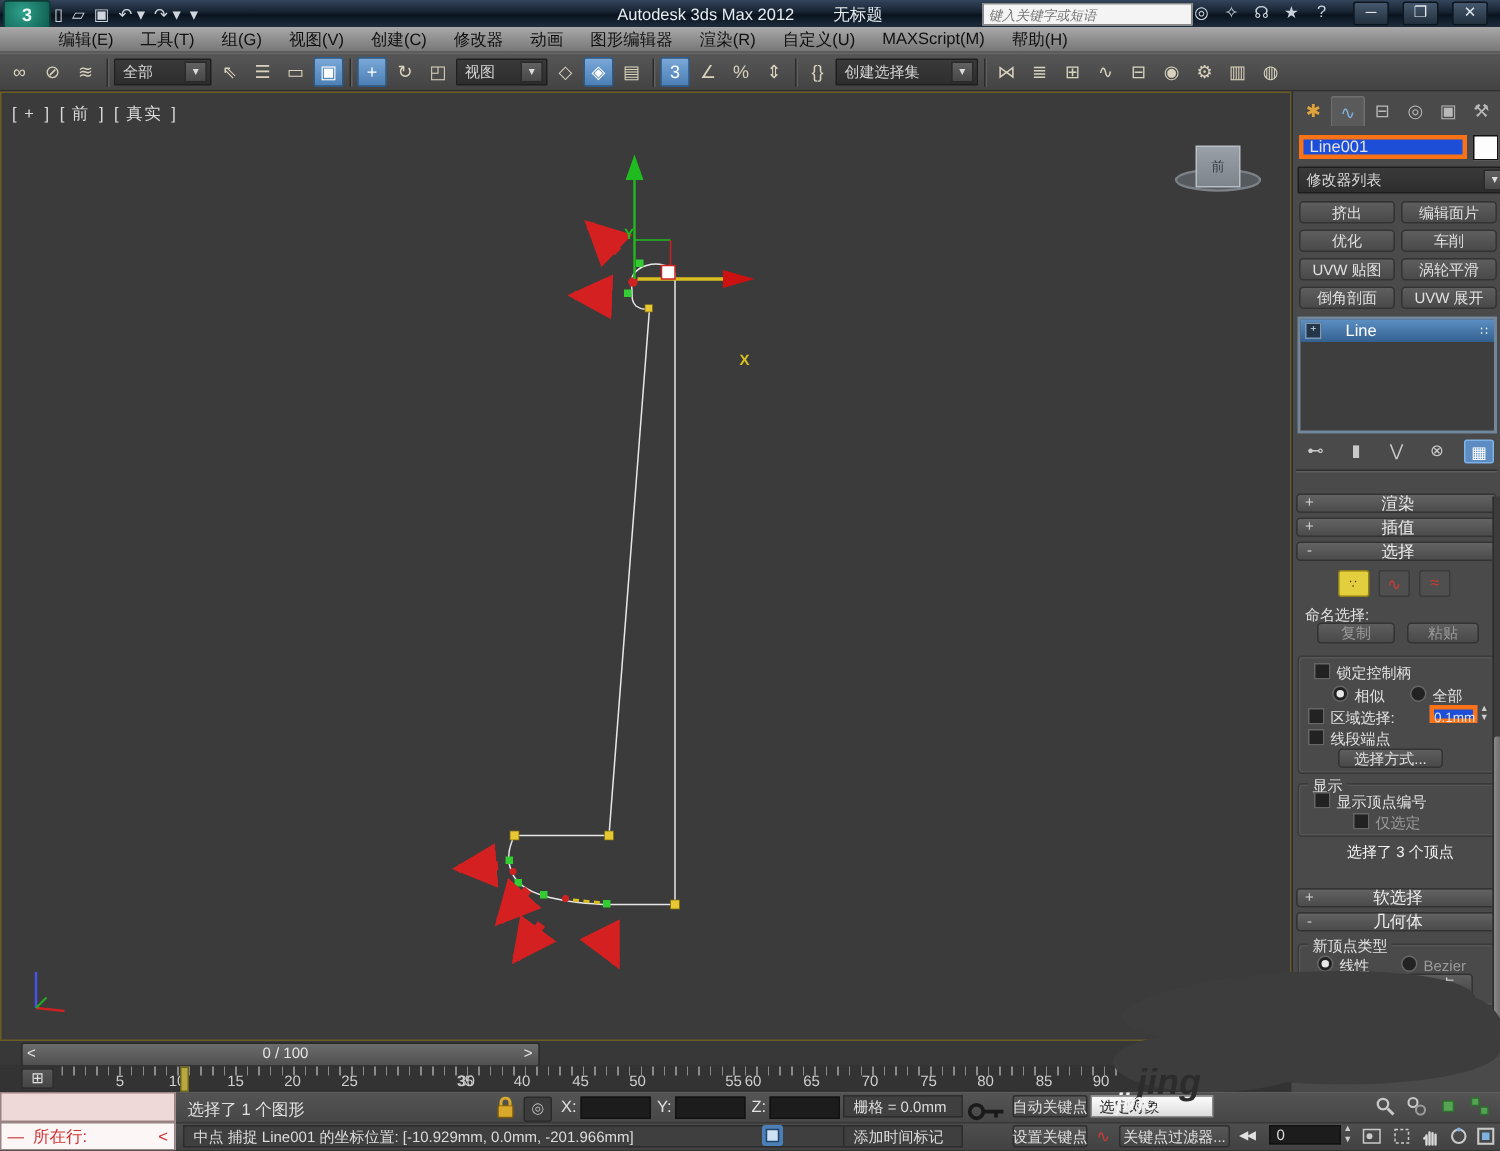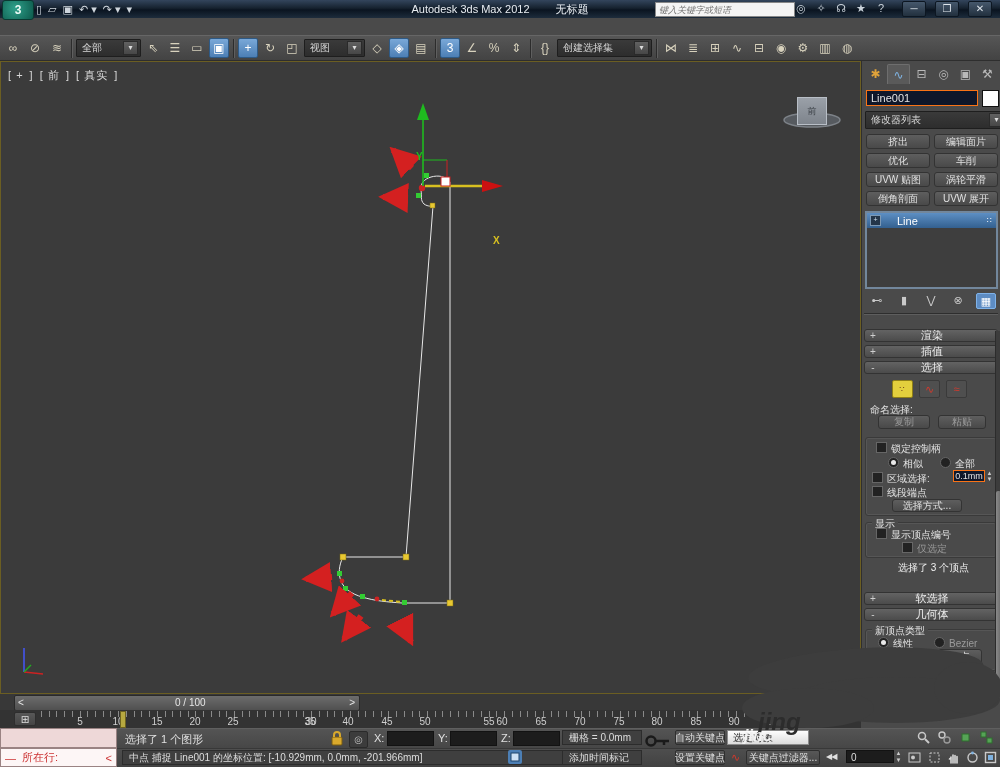--- a/index.html
+++ b/index.html
@@ -49,21 +49,21 @@
   .vplabel span{margin-right:2px;}
   .viewcube-face{left:797px;top:97px;width:28px;height:26px;background:linear-gradient(#9aa0a8,#7e848c);
     border:1px solid #b8bec6;color:#3a3f45;font-size:9px;display:flex;align-items:center;justify-content:center;}
   .gizmo-label{font-size:10px;font-weight:bold;}
   
   .panel{left:861px;top:61px;width:139px;height:633px;background:#4a4a4a;border-left:1px solid #2f2f2f;}
   .ptabs{left:3px;top:3px;display:flex;gap:1px;}
   .ptab{width:21px;height:19px;display:flex;align-items:center;justify-content:center;font-size:12px;
     color:#b9b9b9;border-radius:2px 2px 0 0;}
   .ptab.active{background:#5a5a5a;border:1px solid #6e6e6e;border-bottom:none;}
-  .field{background:#0f172a;border:1px solid #f97316;color:#e2e2e2;font-size:11px;box-sizing:border-box;}
+  .field{background:#1d4ed8;border:3px solid #f97316;color:#e2e2e2;font-size:11px;box-sizing:border-box;}
   input.field{outline:none;padding:0 4px;}
   .swatch{background:#fdfdfd;border:1px solid #111;}
   .pbtn{background:linear-gradient(#5e5e5e,#494949);border:1px solid #333;border-radius:3px;color:#e0e0e0;
     font-size:10px;display:flex;align-items:center;justify-content:center;box-sizing:border-box;white-space:nowrap;}
   .rollout{background:linear-gradient(#636363,#4b4b4b);border:1px solid #333;border-radius:3px;color:#ececec;
     font-size:11px;display:flex;align-items:center;box-sizing:border-box;}
   .rollout .pm{width:16px;text-align:center;color:#cfcfcf;font-size:10px;}
   .rollout .rt{flex:1;text-align:center;padding-right:14px;}
   .stackbox{background:#3e3e3e;border:2px solid #72879c;box-sizing:border-box;}
   .stackrow{height:15px;background:linear-gradient(#5d8fc4,#33608f);color:#fff;font-size:11px;
@@ -142,20 +142,34 @@
       <span class="tb-ico">★</span>
       <span class="tb-ico">?</span>
     </div>
     <div class="abs winbtns">
       <span>─</span>
       <span>❐</span>
       <span>✕</span>
     </div>
   </div>
 
+  <div class="abs menubar">
+      <span class="menu-item">编辑(E)</span>
+      <span class="menu-item">工具(T)</span>
+      <span class="menu-item">组(G)</span>
+      <span class="menu-item">视图(V)</span>
+      <span class="menu-item">创建(C)</span>
+      <span class="menu-item">修改器</span>
+      <span class="menu-item">动画</span>
+      <span class="menu-item">图形编辑器</span>
+      <span class="menu-item">渲染(R)</span>
+      <span class="menu-item">自定义(U)</span>
+      <span class="menu-item">MAXScript(M)</span>
+      <span class="menu-item">帮助(H)</span>
+    </div>
 
   <div class="abs toolbar">
     <div class="tbgroup">
         <span class="tbtn">
           <span>∞</span>
         </span>
         <span class="tbtn">
           <span>⊘</span>
         </span>
         <span class="tbtn">

